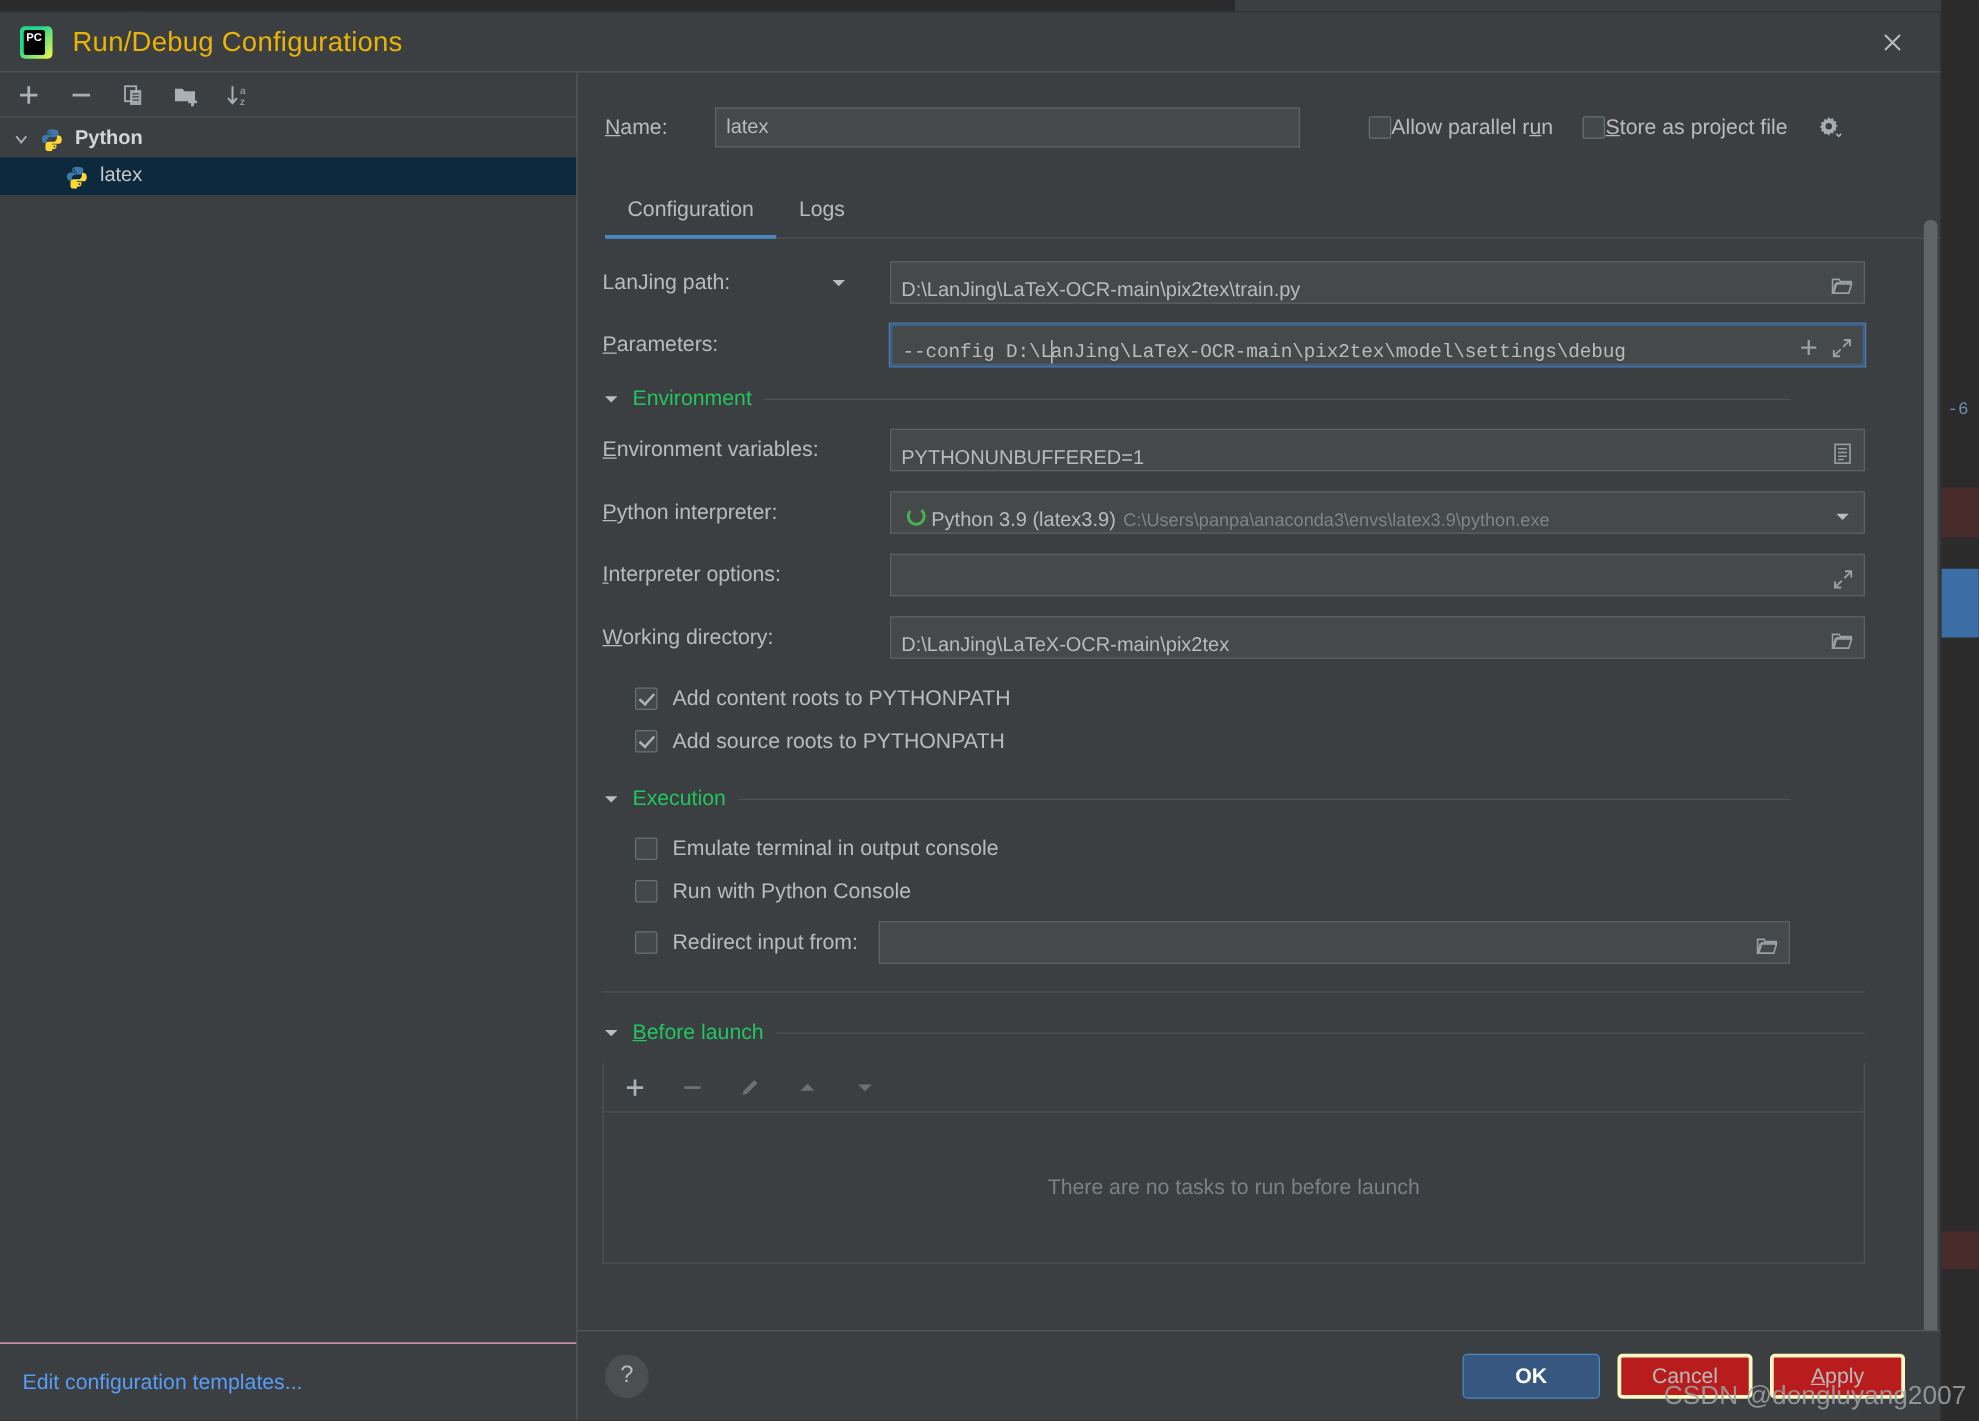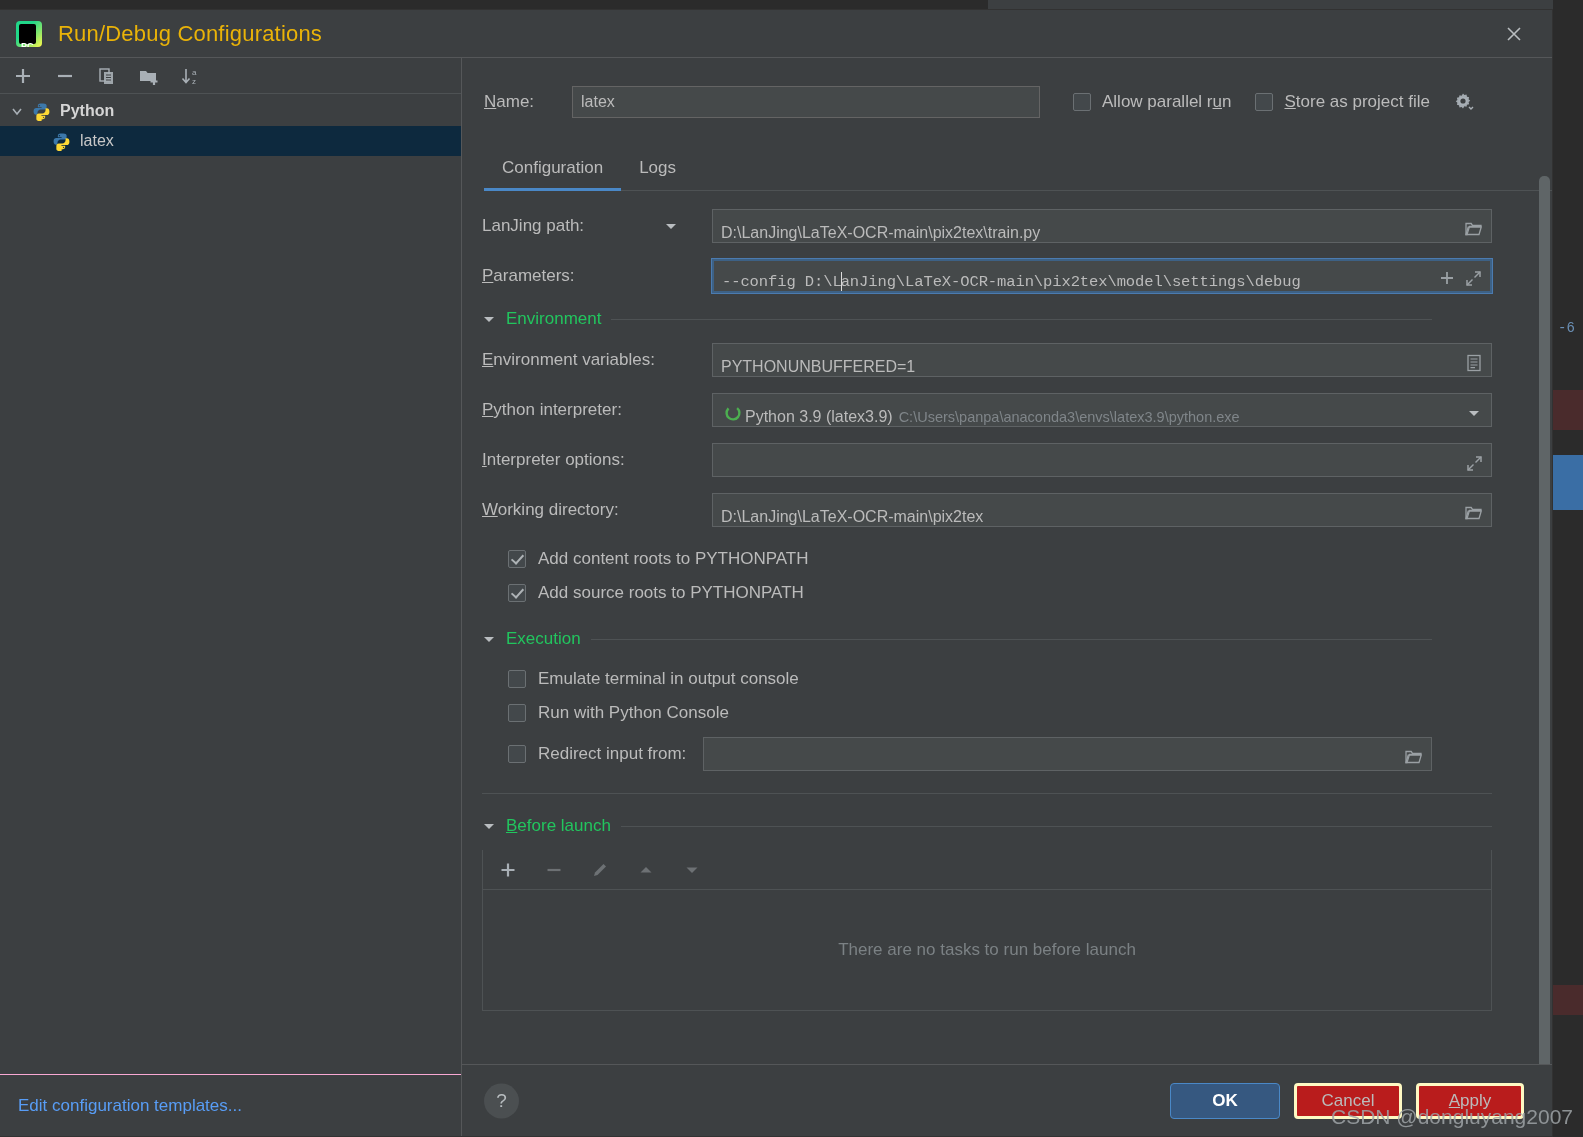--- a/index.html
+++ b/index.html
@@ -88,21 +88,21 @@
     overflow: hidden;
   }
   .pc-logo::after {
     content: "";
     position: absolute; left: 3px; top: 3px;
     width: 17px; height: 20px;
     background: #000;
     border-radius: 2px;
   }
   .pc-logo .pc-text {
-    position: absolute; left: 5px; top: 20px;
+    position: absolute; left: 5px; top: 4px;
     color: #fff; font-size: 9px; font-weight: bold;
     font-family: "Liberation Sans", sans-serif;
     z-index: 2; line-height: 10px;
   }
   .titlebar .title {
     font-size: 22px;
     color: #eab308;
     letter-spacing: .2px;
   }
   .close-btn {
@@ -237,21 +237,20 @@
   .name-right {
     margin-left: auto;
     display: flex;
     align-items: center;
     gap: 24px;
     padding-right: 18px;
   }
   .chk-wrap {
     display: flex;
     align-items: center;
-    gap: 11px;
     cursor: pointer;
     font-size: 17px;
     color: #bbbbbb;
   }
   .chk {
     width: 18px; height: 18px;
     border: 1px solid #6b7073;
     background: #43484b;
     border-radius: 2px;
     flex: 0 0 auto;

